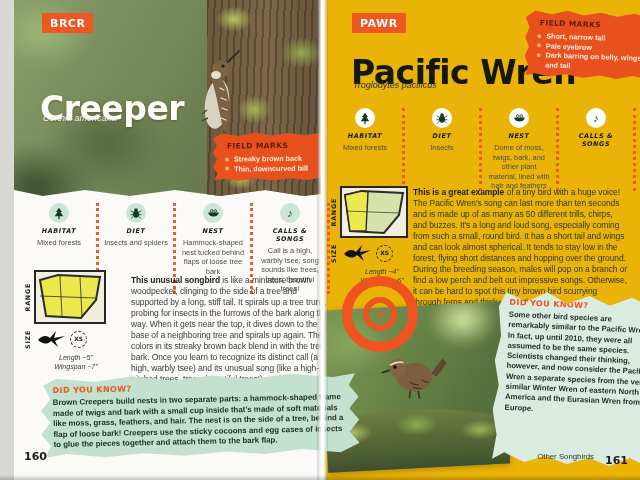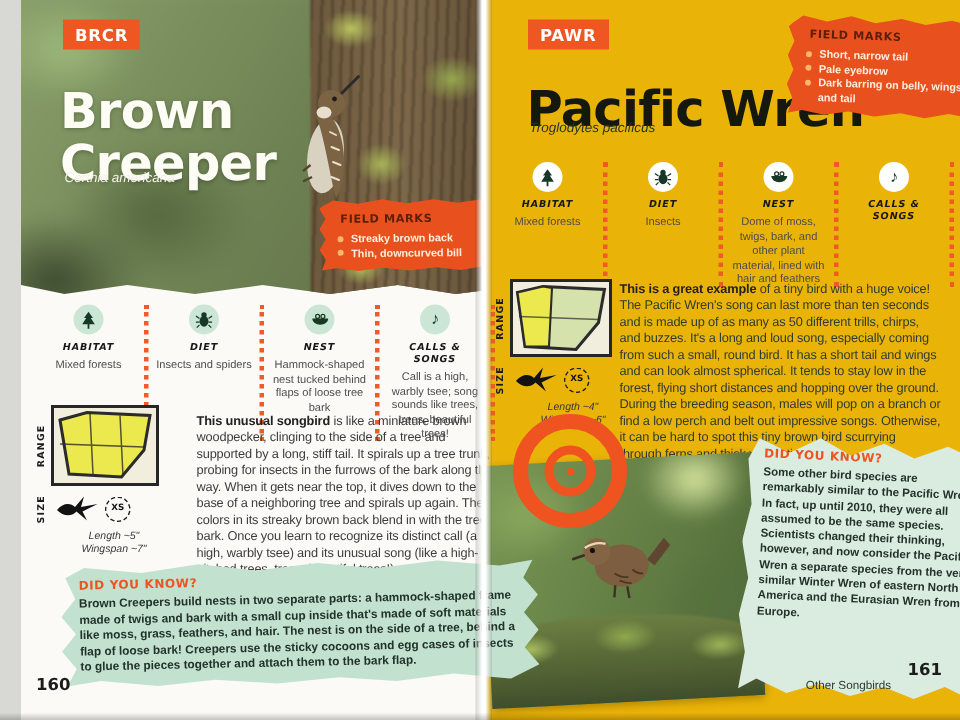--- a/index.html
+++ b/index.html
@@ -89,21 +89,21 @@
   .dyk{position:absolute;z-index:8;padding:9px 12px;
     clip-path:polygon(1% 10%,5% 2%,17% 7%,29% 1%,41% 7%,54% 2%,66% 7%,79% 2%,92% 7%,99% 3%,97% 17%,100% 31%,97% 45%,100% 59%,97% 73%,100% 87%,94% 98%,82% 93%,70% 98%,58% 94%,45% 98%,32% 94%,20% 98%,8% 93%,1% 97%,3% 83%,0 69%,3% 55%,0 41%,3% 27%);}
   .dyk-left{left:27px;top:374px;width:294px;background:#c2e2cf;transform:rotate(-1.2deg);}
   .dyk-right{left:172px;top:-12px;width:146px;min-height:158px;background:#d9ecdf;transform:rotate(2.6deg);}
   .dyk-title{font-family:"DejaVu Sans",sans-serif;font-weight:bold;font-size:8px;letter-spacing:.4px;color:#ee5320;margin-bottom:3px;}
   .dyk-text{font-weight:bold;font-size:7.9px;line-height:10.6px;color:#22312a;}
   .dyk-right .dyk-text{font-size:7.7px;line-height:10.3px;}
 
   .pagenum{position:absolute;z-index:9;font-family:"DejaVu Sans",sans-serif;font-weight:bold;font-size:11px;color:#1c1c1c;}
   .pn-left{left:10px;top:450px;}
-  .pn-right{right:12px;top:440px;margin-left:16px;}
+  .pn-right{right:12px;top:454px;margin-left:16px;}
   .footer-section{position:absolute;right:46px;top:452px;font-size:7.8px;color:#2c3a31;z-index:9;}
 
   
   .title-right{left:29px;top:33px;color:#14180f;}
   .sci-right{left:31px;top:80px;color:#28352c;}
   .bullseye{position:absolute;left:20px;top:276px;width:56px;height:56px;border:10px solid #ee5320;border-radius:50%;
     display:flex;align-items:center;justify-content:center;z-index:6;}
   .bullseye-mid{width:22px;height:22px;border:6px solid #ee5320;border-radius:50%;display:flex;align-items:center;justify-content:center;}
 
   .photo-right{position:absolute;left:2px;top:306px;width:182px;height:162px;overflow:hidden;z-index:5;
@@ -141,21 +141,21 @@
         <path d="M26 26 C41 34 43 70 34 84 C30 70 27 46 21 30 Z" fill="#7c6343"></path>
         <path d="M30 40 l4 2 M31 50 l5 2 M32 60 l5 2 M31 70 l5 2" stroke="#e8e0cc" stroke-width="1.3" stroke-linecap="round"></path>
         <circle cx="31" cy="21" r="9" fill="#7c6343"></circle>
         <ellipse cx="26" cy="27" rx="5" ry="4" fill="#e7e0cf"></ellipse>
         <circle cx="33" cy="18" r="1.6" fill="#1c1c1c"></circle>
         <path d="M38 14 q7 -7 11 -11" stroke="#2b2b2b" stroke-width="2" fill="none" stroke-linecap="round"></path>
         <path d="M17 62 l-5 4 M18 70 l-6 3" stroke="#51452f" stroke-width="1.6"></path>
       </svg>
 
       <div class="tag tag-left">BRCR</div>
-      <h1 class="big-title title-left"><span>Brown</span><br><span>Creeper</span></h1>
+      <h1 class="big-title title-left"><br><span>Creeper</span></h1>
       <div class="sci-name sci-left">Certhia americana</div>
 
       <div class="fieldmarks fm-left">
         <div class="fm-title">FIELD MARKS</div>
         <ul class="fm-list">
           <li>Streaky brown back</li>
           <li>Thin, downcurved bill</li>
         </ul>
       </div>
     </div>

